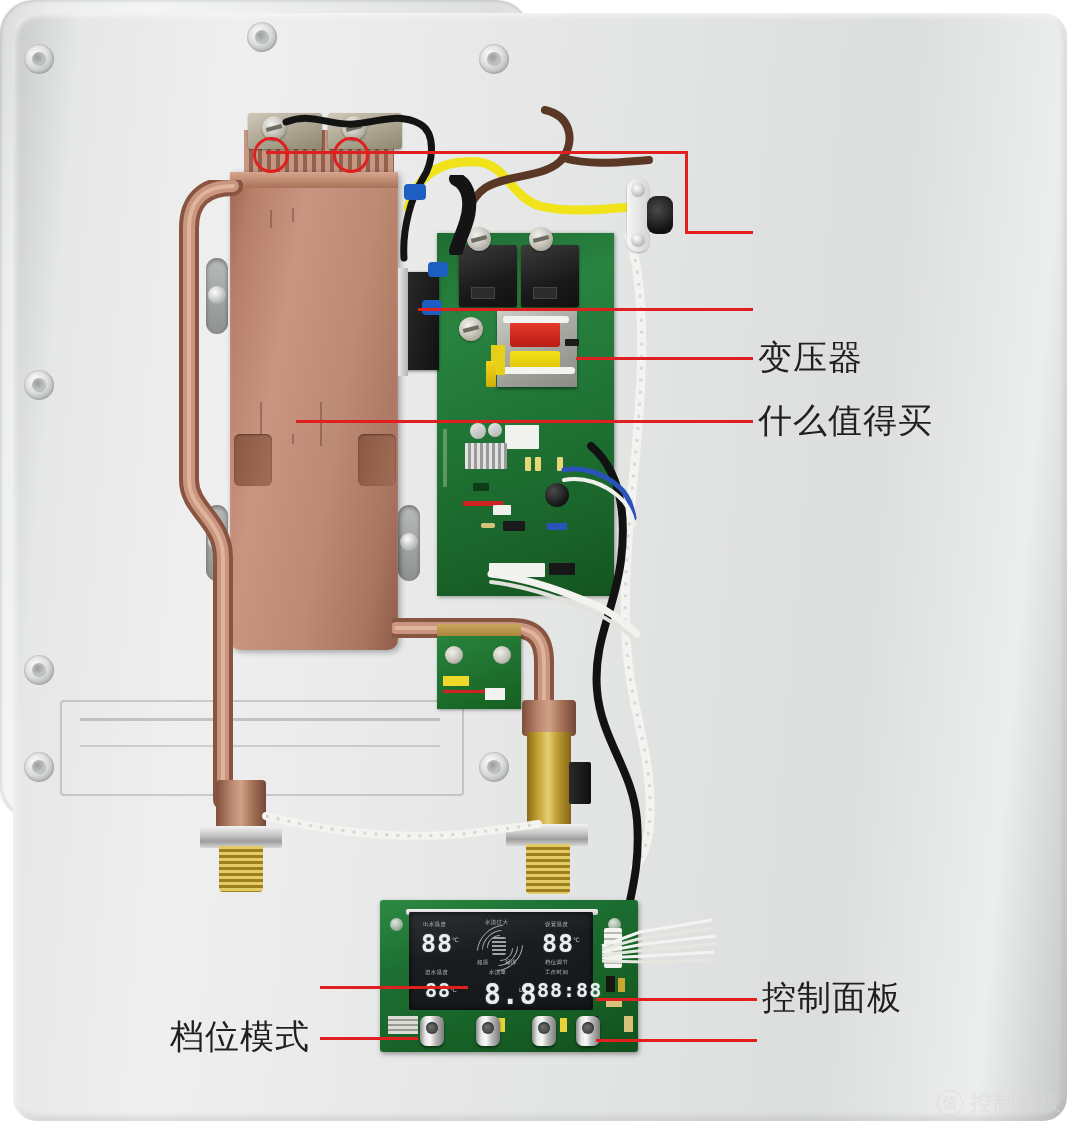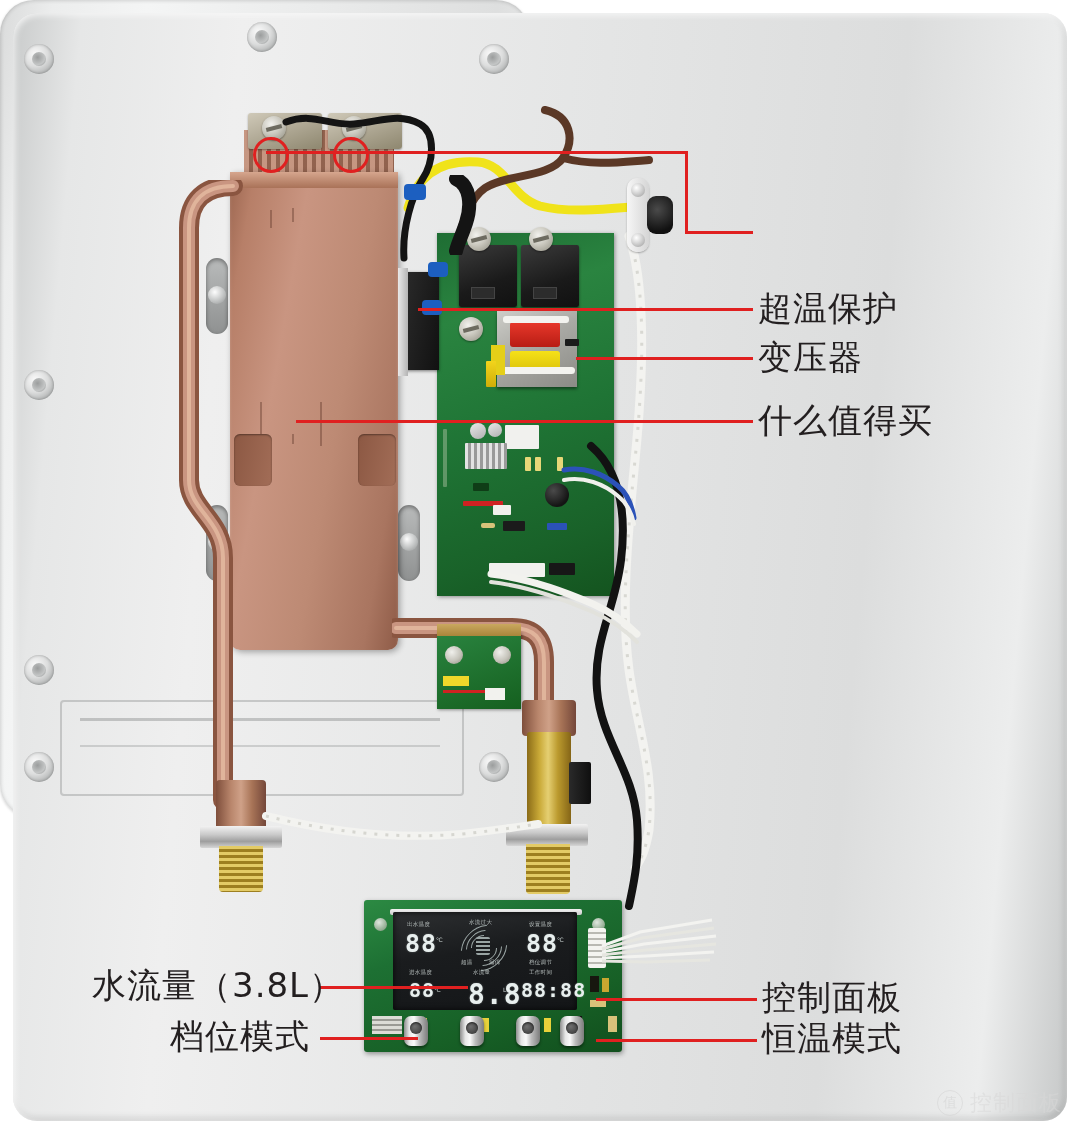--- a/index.html
+++ b/index.html
@@ -153,21 +153,21 @@
     background:linear-gradient(180deg,#f2f2f2 0%,#c9c9c9 40%,#9e9e9e 70%,#d6d6d6 100%);
     border-radius:2px;
   }
 
   
   .wire{position:absolute;}
   .wire svg{display:block;}
 
   
   #ctrl-board{
-    position:absolute;left:364px;top:900px;width:258px;height:152px;
+    position:absolute;left:380px;top:900px;width:258px;height:152px;
     background:linear-gradient(160deg,#2c8a43 0%,#1d7033 30%,#176026 70%,#114f1d 100%);
     border-radius:3px;
     box-shadow:1px 2px 5px rgba(0,0,0,.38);
   }
   #lcd{
     position:absolute;left:29px;top:12px;width:184px;height:98px;
     background:linear-gradient(170deg,#2d2f31 0%,#1a1c1e 40%,#141618 100%);
     border-radius:2px;
     box-shadow:inset 0 0 6px rgba(0,0,0,.8);
   }
@@ -506,28 +506,25 @@
   <div class="leader" style="left:296px;top:420px;width:457px;"></div>
 
   <div class="leader" style="left:320px;top:986px;width:148px;"></div>
 
   <div class="leader" style="left:320px;top:1037px;width:98px;"></div>
 
   <div class="leader" style="left:596px;top:998px;width:161px;"></div>
 
   <div class="leader" style="left:596px;top:1039px;width:161px;"></div>
 
-  <div class="lbl" style="left:758px;top:289px;">超温保护</div>
   <div class="lbl" style="left:758px;top:338px;">变压器</div>
   <div class="lbl" style="left:758px;top:401px;">什么值得买</div>
 
-  <div class="lbl" style="left:92px;top:966px;">水流量（3.8L）</div>
   <div class="lbl" style="left:762px;top:978px;">控制面板</div>
 
   <div class="lbl" style="left:170px;top:1017px;">档位模式</div>
-  <div class="lbl" style="left:762px;top:1019px;">恒温模式</div>
 
   <div id="watermark">
     <div id="wm-circle">值</div>
     <div id="wm-text">控制面板</div>
   </div>
 
 </div>
 
 </body></html>

